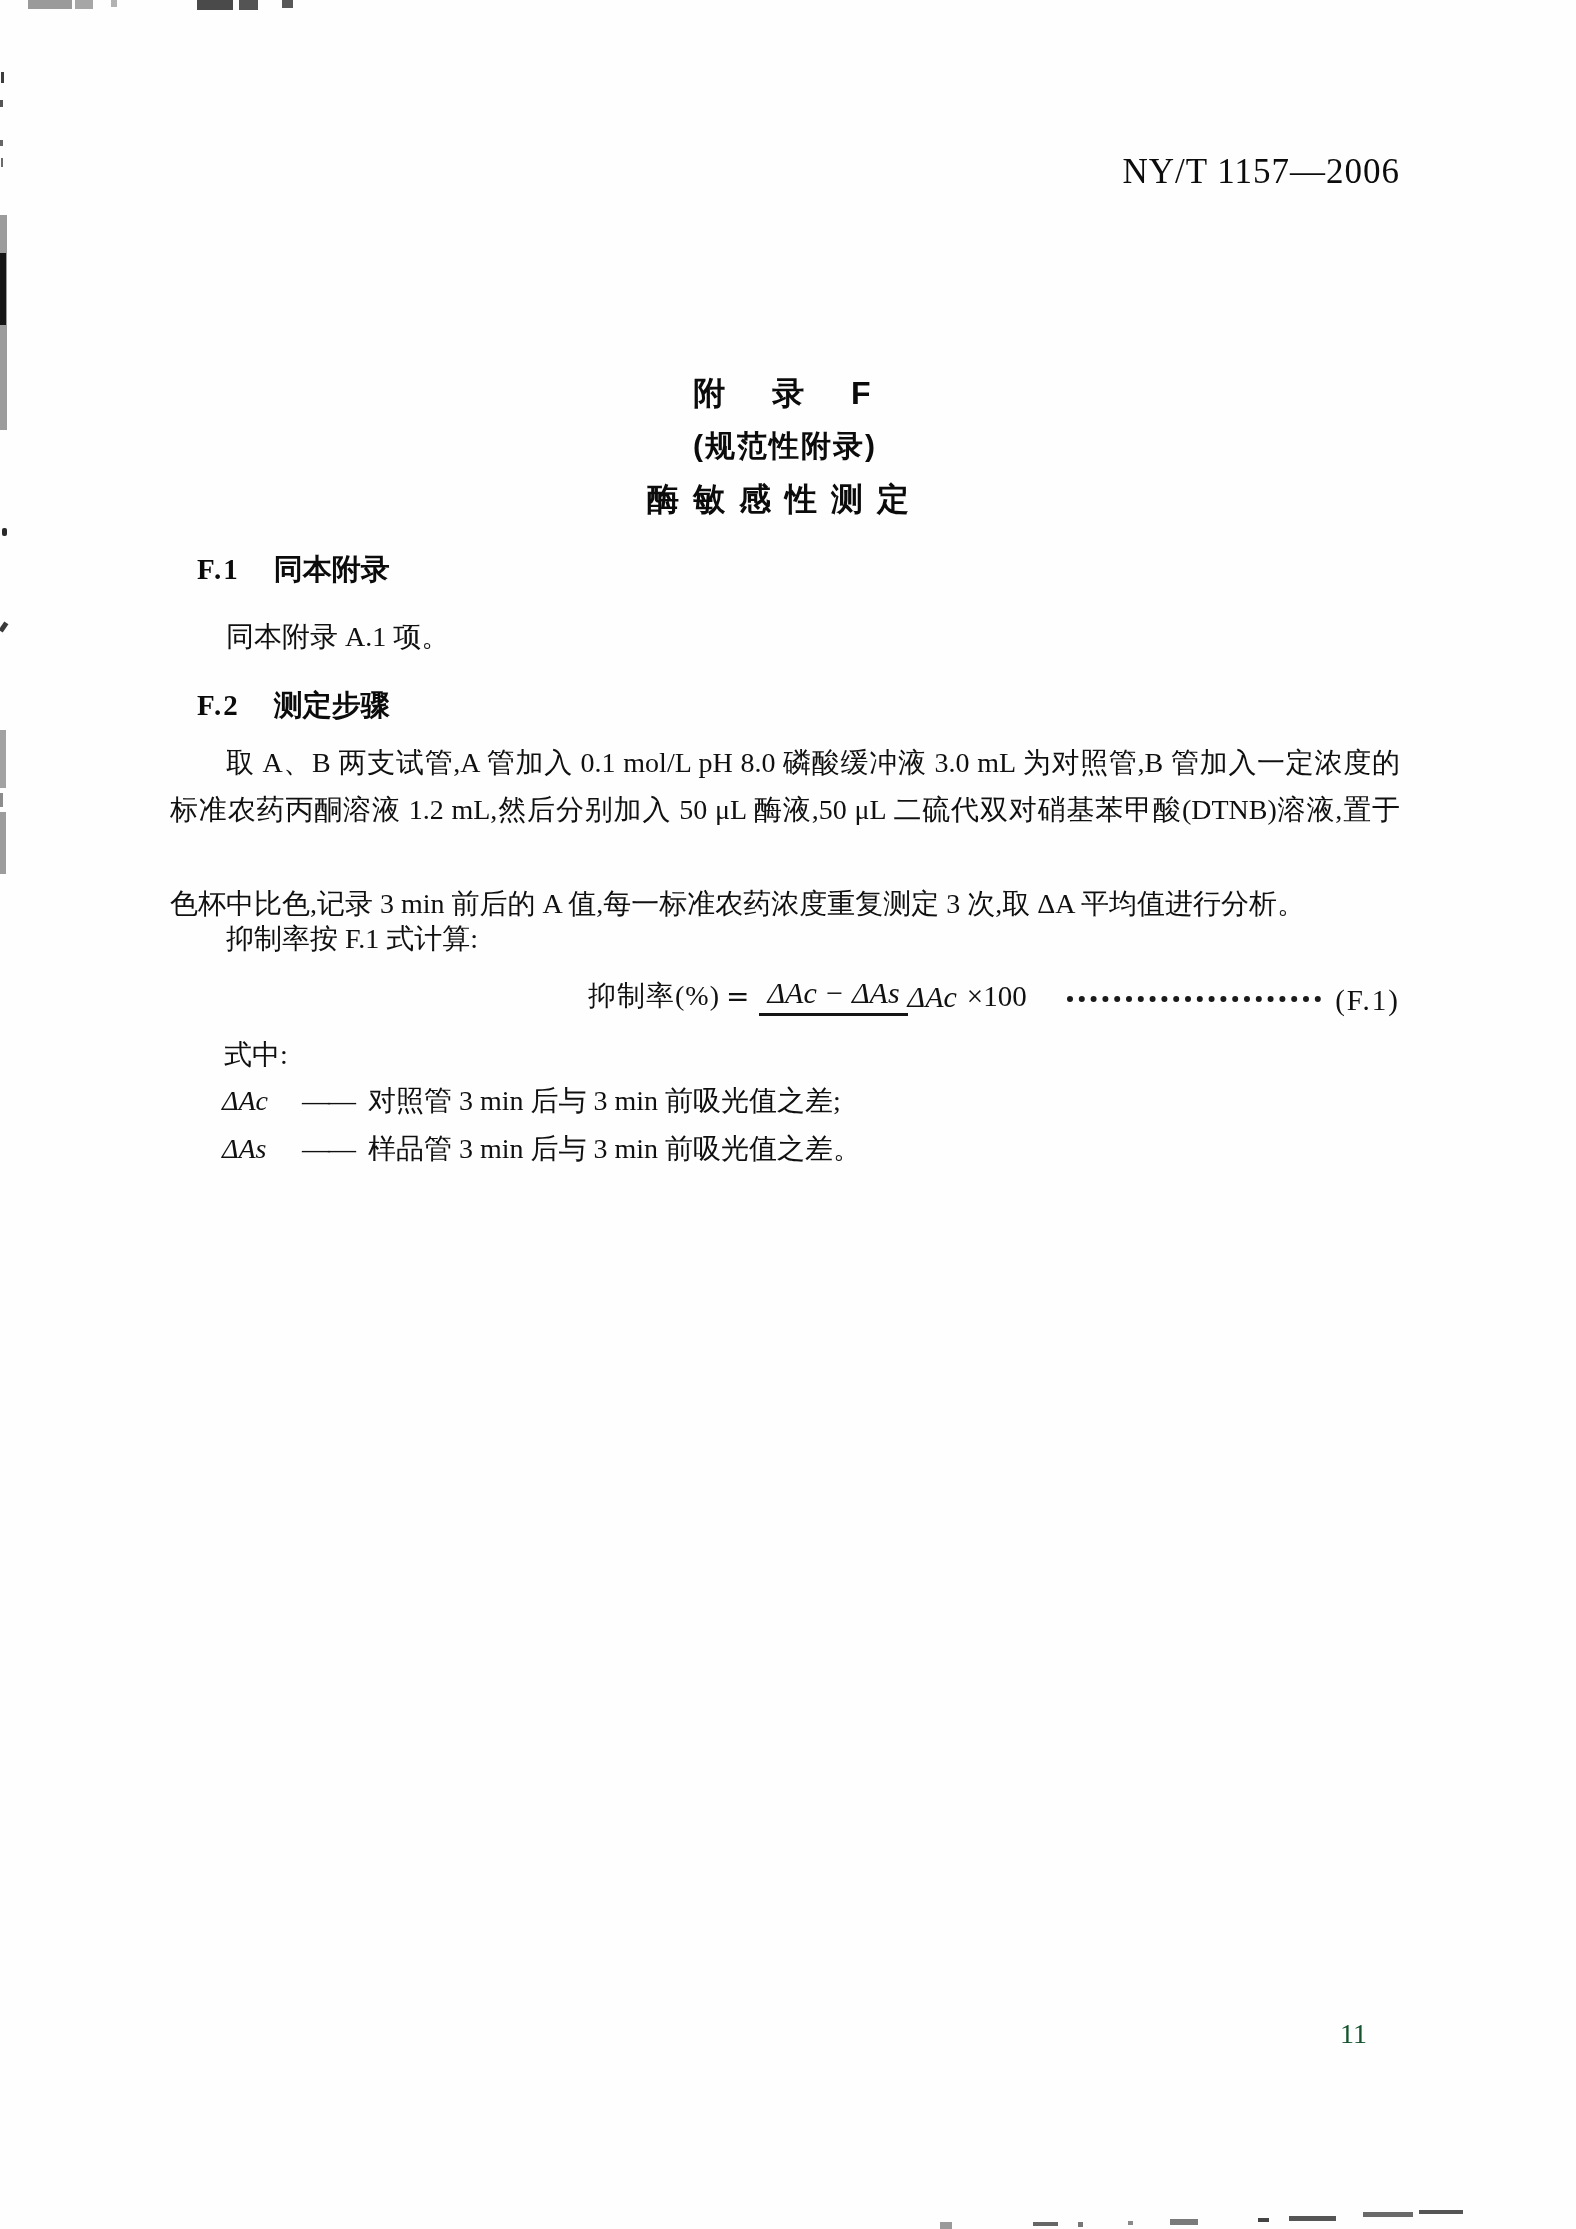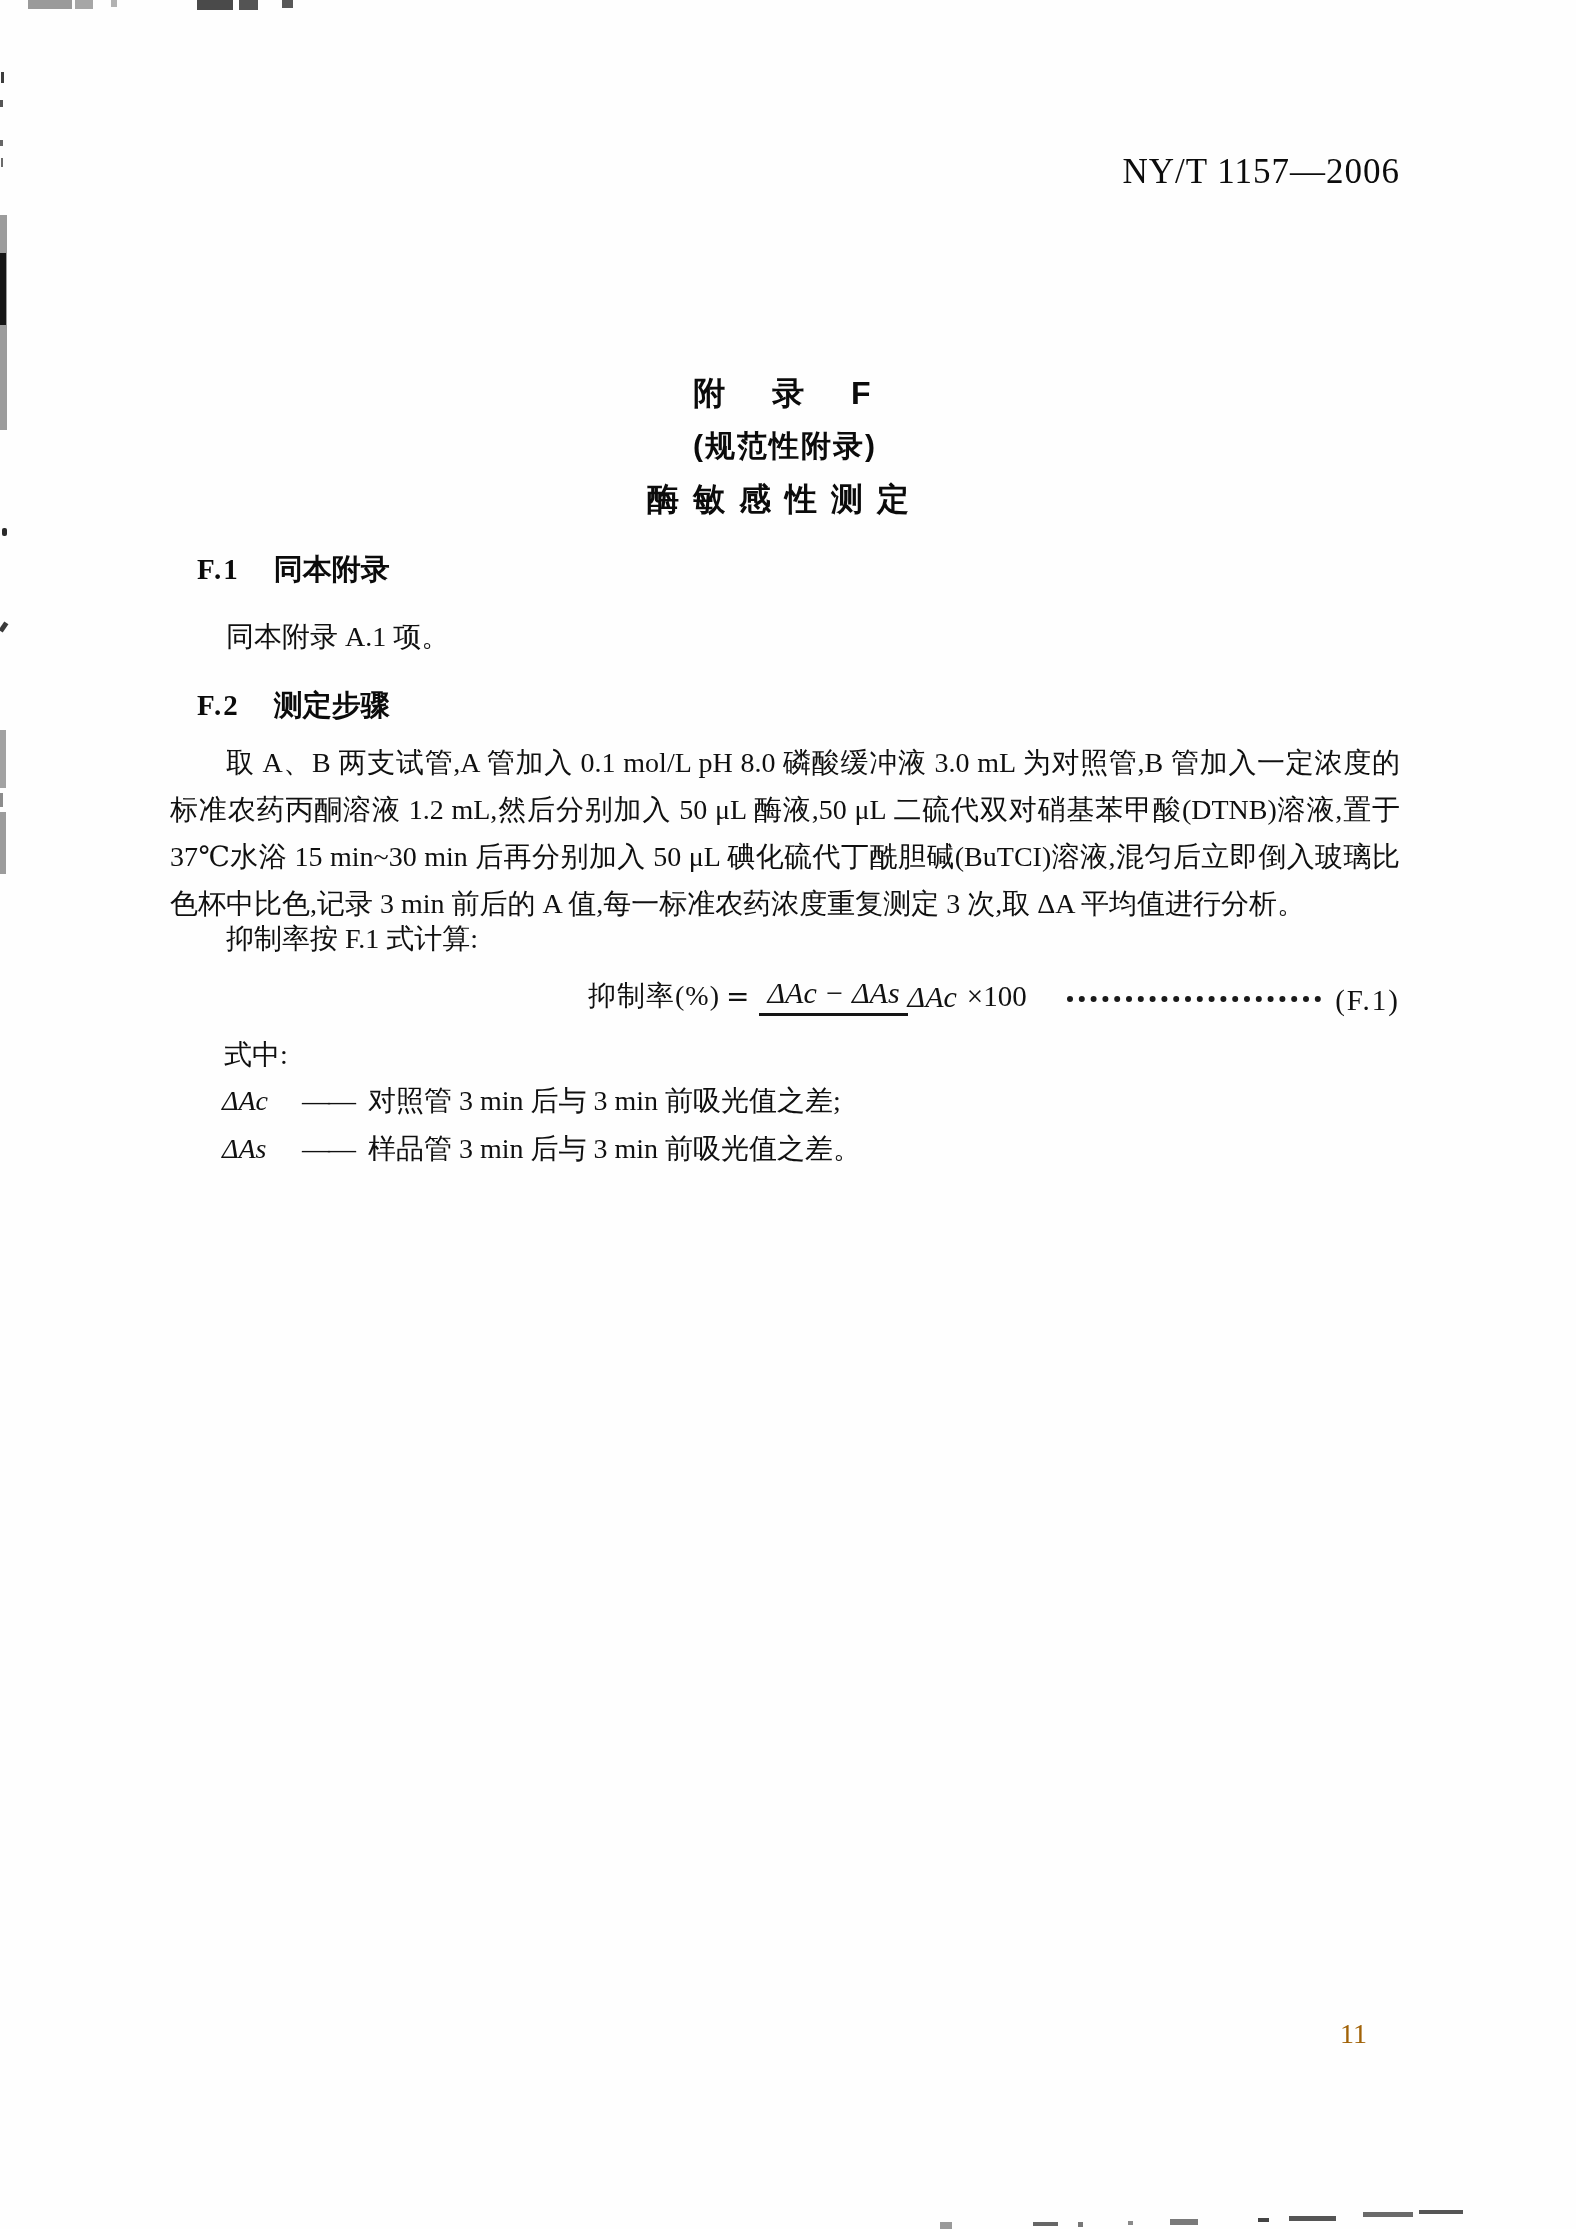--- a/index.html
+++ b/index.html
@@ -70,21 +70,21 @@
   
   .where-label{position:absolute;left:224px;top:1036px;font-size:28px;color:#101010;}
   .def-line{position:absolute;left:222px;font-size:28px;color:#101010;white-space:nowrap;}
   .def0{top:1082px;}
   .def1{top:1130px;}
   .sym{font-style:italic;font-family:"Liberation Serif","DejaVu Serif",serif;
     display:inline-block;min-width:74px;}
   .def-dash{letter-spacing:-2px;margin:0 14px 0 6px;}
 
   
-  .page-num{position:absolute;top:2018px;left:1340px;font-size:28px;color:#a16207;}
+  .page-num{position:absolute;top:2018px;left:1340px;font-size:28px;color:#14532d;}
 </style>
 </head>
 <body>
 
 <div class="page">
 
   <div class="art" style="left:28px;top:0;width:44px;height:9px;background:#9a9a9a;"></div>
   <div class="art" style="left:75px;top:0;width:18px;height:9px;background:#a6a6a6;"></div>
   <div class="art" style="left:111px;top:0;width:6px;height:7px;background:#b2b2b2;"></div>
   <div class="art" style="left:197px;top:0;width:36px;height:10px;background:#4a4a4a;"></div>
@@ -123,21 +123,20 @@
     <span class="num">F.1</span><span>同本附录</span>
   </div>
   <div class="body-line f1-body">同本附录 A.1 项。</div>
 
   <div class="sec-head f2-head">
     <span class="num">F.2</span><span>测定步骤</span>
   </div>
 
   <div class="para-line jl ind pl0">取 A、B 两支试管,A 管加入 0.1 mol/L  pH 8.0 磷酸缓冲液 3.0 mL 为对照管,B 管加入一定浓度的</div>
   <div class="para-line jl pl1">标准农药丙酮溶液 1.2 mL,然后分别加入 50 μL 酶液,50 μL 二硫代双对硝基苯甲酸(DTNB)溶液,置于</div>
-  <div class="para-line jl pl2">37℃水浴 15 min~30 min 后再分别加入 50 μL 碘化硫代丁酰胆碱(BuTCI)溶液,混匀后立即倒入玻璃比</div>
   <div class="para-line pl3">色杯中比色,记录 3 min 前后的 A 值,每一标准农药浓度重复测定 3 次,取 ΔA 平均值进行分析。</div>
   <div class="para-line ind calc-intro">抑制率按 F.1 式计算:</div>
 
   <div class="formula-row">
     <div class="formula-group">
       <span class="f-lhs">抑制率(%)</span>
       <span class="f-eq">=</span>
       <span class="frac">
         <span class="num">ΔAc − ΔAs</span>
         <span class="den">ΔAc</span>

